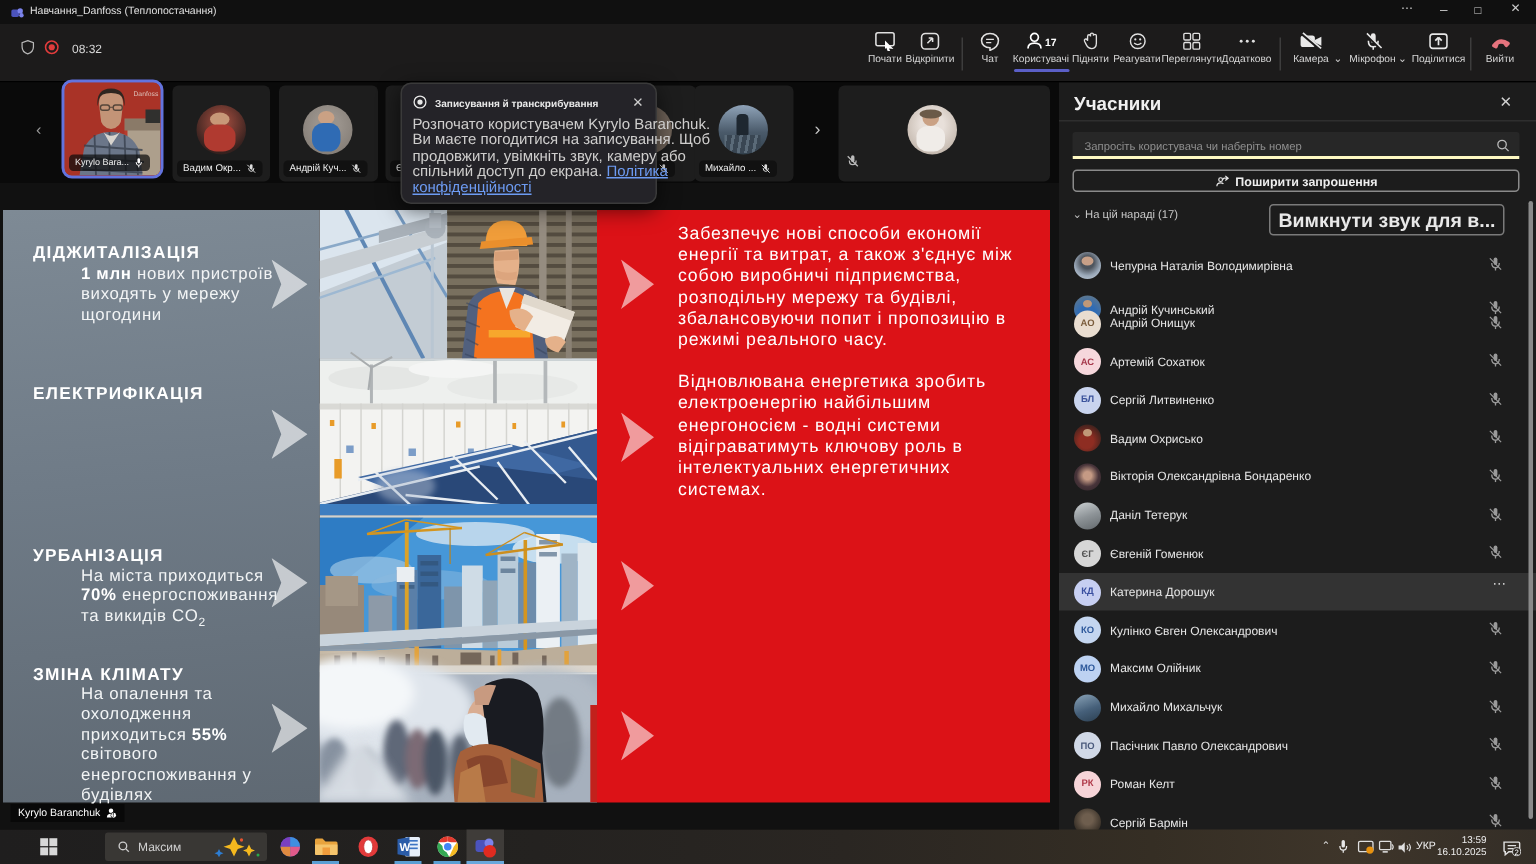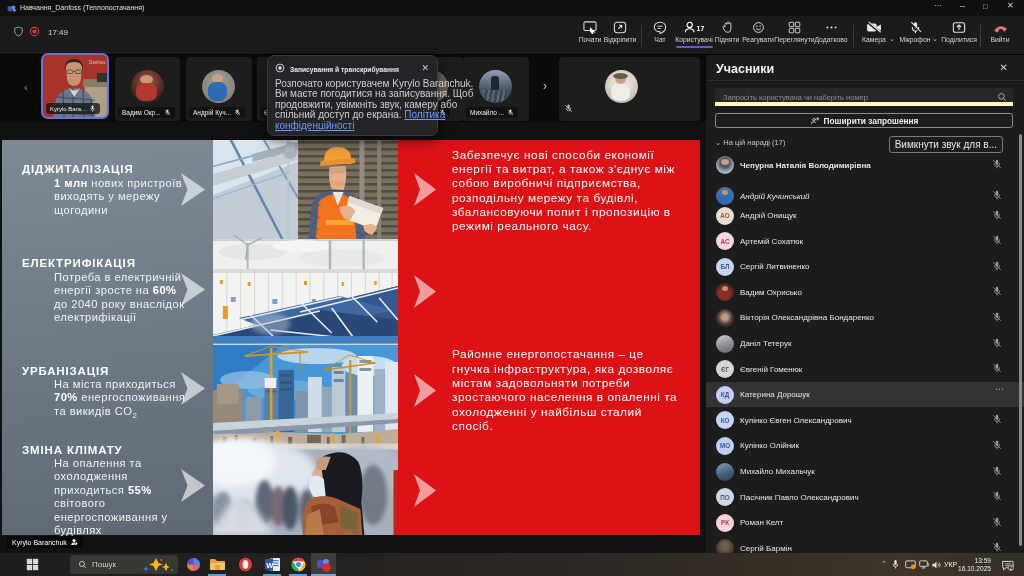--- a/index.html
+++ b/index.html
@@ -41,25 +41,25 @@
 #popup { left:267px; top:55px; width:171px; height:81px; background:#242328; border:1px solid #3a3a3a; border-radius:7px; box-shadow:0 4px 14px rgba(0,0,0,0.6); color:#d2d1d0; z-index:30; }
 #popup .ptitle { position:absolute; left:22px; top:9.5px; font-size:6.7px; font-weight:bold; color:#eaeaea; }
 #popup .pbody { position:absolute; left:7px; top:22.5px; width:162px; font-size:10px; line-height:10.6px; color:#cfcecd; white-space:nowrap; }
 #popup .plink { color:#6d9bf2; text-decoration:underline; }
 #popup .px { position:absolute; right:8px; top:7px; color:#cfcfcf; font-size:9px; }
 
 
 #panel { left:706px; top:55px; width:318px; height:521px; background:#1c1c1c; }
 #panel .phead { position:absolute; left:10px; top:6.5px; font-size:12.5px; font-weight:bold; color:#f0f0f0; }
 #panel .phx { position:absolute; right:16px; top:7px; color:#d0d0d0; font-size:10px; }
-#search { position:absolute; left:9px; top:33px; width:298px; height:18px; background:#272727; border-bottom:4px solid #fef9c3; border-radius:2px 2px 0 0; }
+#search { position:absolute; left:9px; top:33px; width:298px; height:18px; background:#272727; border-bottom:2px solid #fef9c3; border-radius:2px 2px 0 0; }
 #search .ph { position:absolute; left:8px; top:5px; font-size:7.5px; color:#8f8f8f; }
 #invite { position:absolute; left:9px; top:58px; width:298px; height:15px; border:1px solid #8a8a8a; border-radius:3px; color:#eee; font-size:8.3px; font-weight:bold; text-align:center; line-height:14px; }
 #meetrow { position:absolute; left:9px; top:83px; font-size:7.5px; color:#c8c8c8; }
-#muteall { position:absolute; right:21px; top:81px; border:1px solid #7a7a7a; border-radius:3px; color:#e8e8e8; font-size:10px; font-weight:normal; padding:2px 5px; }
+#muteall { position:absolute; right:21px; top:81px; border:1px solid #7a7a7a; border-radius:3px; color:#e8e8e8; font-size:13px; font-weight:bold; padding:2px 5px; }
 .prow { position:absolute; left:0px; width:318px; height:25.5px; }
 .prow.hl { background:#333333; }
 .pav { position:absolute; left:10px; top:4px; width:18px; height:18px; border-radius:50%; font-size:6.3px; font-weight:bold; display:flex; align-items:center; justify-content:center; overflow:hidden;}
 .pnm { position:absolute; left:34px; top:8.5px; font-size:8px; color:#e6e6e6; white-space:nowrap; }
 .pmic { position:absolute; right:22px; top:7px; }
 #scrollbar { position:absolute; right:2px; top:79px; width:3px; height:412px; background:#8a8a8a; border-radius:2px; }
 
 
 #taskbar { left:0; top:553px; width:1024px; height:23px; background:linear-gradient(90deg,#1f1e1e 0%,#242220 35%,#2a2622 55%,#352e24 75%,#3e352a 88%,#342e27 100%); z-index:40; }
 #tsearch { position:absolute; left:70px; top:2px; width:108px; height:19px; background:#393734; border-radius:2px; }
@@ -82,21 +82,21 @@
 </div>
 
 <div class="abs" id="toolbar">
   <svg class="abs" style="left:13px;top:10px" width="11" height="11" viewBox="0 0 16 16">
       <path d="M8 1.5l5.5 2v4c0 3.5-2.5 6-5.5 7-3-1-5.5-3.5-5.5-7v-4z" fill="none" stroke="#b8b8b8" stroke-width="1.2"></path>
     </svg>
   <svg class="abs" style="left:29px;top:10px" width="11" height="11" viewBox="0 0 16 16">
       <circle cx="8" cy="8" r="6" fill="none" stroke="#e03c3c" stroke-width="1.5"></circle>
       <circle cx="8" cy="8" r="3" fill="#e03c3c"></circle>
     </svg>
-  <div class="abs" style="left:48px;top:12px;font-size:8px;color:#d8d8d8;">17:49</div>
+  <div class="abs" style="left:48px;top:12px;font-size:8px;color:#d8d8d8;">08:32</div>
 
   <div class="tbtn" style="left:590px;"><svg width="14" height="13" viewBox="0 0 16 15">
         <rect x="1" y="1" width="14" height="10" rx="1.5" fill="none" stroke="#e0e0e0" stroke-width="1.2"></rect>
         <polygon points="8,7 14.5,13.5 11,13 12,15 10,15 9,12.5 8,13.5" fill="#fff"></polygon>
       </svg>Почати</div>
   <div class="tbtn" style="left:620px;"><svg width="14" height="13" viewBox="0 0 16 15">
         <rect x="1.5" y="1.5" width="13" height="12" rx="3" fill="none" stroke="#e0e0e0" stroke-width="1.2"></rect>
         <path d="M6 9 L10 5 M10 5 L10 8 M10 5 L7 5" stroke="#e0e0e0" stroke-width="1.2" fill="none"></path>
       </svg>Відкріпити</div>
   <div class="tdiv" style="left:641px;"></div>
@@ -498,21 +498,20 @@
         <path d="M129 365 L147 373 L145 392 L129 388 Z" fill="#77663c"></path>
         <path d="M95 375 L108 369 L112 395 L93 395 Z" fill="#b87a48"></path>
         <rect x="182.5" y="330" width="4.5" height="65.2" fill="#c2211c"></rect>
       </g>
     </svg>
     </div>
 
     <div class="gtitle" style="top:22.5px;">ДІДЖИТАЛІЗАЦІЯ</div>
     <div class="gbody" style="top:36.5px;"><b>1 млн</b> нових пристроїв<br>виходять у мережу<br>щогодини</div>
     <div class="gtitle" style="top:116.5px;">ЕЛЕКТРИФІКАЦІЯ</div>
-    <div class="gbody" style="top:130.5px;">Потреба в електричній<br>енергії зросте на <b>60%</b><br>до 2040 року внаслідок<br>електрифікації</div>
     <div class="gtitle" style="top:224.5px;">УРБАНІЗАЦІЯ</div>
     <div class="gbody" style="top:237.5px;">На міста приходиться<br><b>70%</b> енергоспоживання<br>та викидів CO<sub style="font-size:8px;">2</sub></div>
     <div class="gtitle" style="top:303.5px;">ЗМІНА КЛІМАТУ</div>
     <div class="gbody" style="top:316.5px;">На опалення та<br>охолодження<br>приходиться <b>55%</b><br>світового<br>енергоспоживання у<br>будівлях</div>
 
     <svg class="chev" style="left:179px;top:32.5px;" width="24" height="33" viewBox="0 0 24 33">
         <polygon points="0,0 24,16.5 0,33 6.5,16.5" fill="rgba(255,255,255,0.62)"></polygon>
       </svg>
     <svg class="chev" style="left:179px;top:133px;" width="24" height="33" viewBox="0 0 24 33">
         <polygon points="0,0 24,16.5 0,33 6.5,16.5" fill="rgba(255,255,255,0.62)"></polygon>
@@ -531,21 +530,21 @@
         <polygon points="0,0 22,16.5 0,33 6,16.5" fill="rgba(255,255,255,0.58)"></polygon>
       </svg>
     <svg class="chev" style="left:412px;top:234px;" width="22" height="33" viewBox="0 0 22 33">
         <polygon points="0,0 22,16.5 0,33 6,16.5" fill="rgba(255,255,255,0.58)"></polygon>
       </svg>
     <svg class="chev" style="left:412px;top:333.5px;" width="22" height="33" viewBox="0 0 22 33">
         <polygon points="0,0 22,16.5 0,33 6,16.5" fill="rgba(255,255,255,0.58)"></polygon>
       </svg>
 
     <div class="rpar" style="left:450px;top:7.5px;">Забезпечує нові способи економії<br>енергії та витрат, а також з'єднує між<br>собою виробничі підприємства,<br>розподільну мережу та будівлі,<br>збалансовуючи попит і пропозицію в<br>режимі реального часу.</div>
-    <div class="rpar" style="left:450px;top:207.3px;">Районне енергопостачання – це<br>гнучка інфраструктура, яка дозволяє<br>містам задовольняти потреби<br>зростаючого населення в опаленні та<br>охолодженні у найбільш сталий<br>спосіб.</div>
+    <div class="rpar" style="left:450px;top:106.9px;">Відновлювана енергетика зробить<br>електроенергію найбільшим<br>енергоносієм - водні системи<br>відіграватимуть ключову роль в<br>інтелектуальних енергетичних<br>системах.</div>
   </div>
 </div>
 
 <div class="abs" id="popup">
   <svg class="abs" style="left:7px;top:7px" width="10" height="10" viewBox="0 0 16 16">
       <circle cx="8" cy="8" r="6.3" fill="none" stroke="#e8e8e8" stroke-width="1.4"></circle>
       <circle cx="8" cy="8" r="2.8" fill="#e8e8e8"></circle>
     </svg>
   <div class="ptitle">Записування й транскрибування</div>
   <div class="px">✕</div>
@@ -563,33 +562,33 @@
         <line x1="10.5" y1="10.5" x2="14" y2="14" stroke="#bbb" stroke-width="1.4"></line>
       </svg>
   </div>
   <div id="invite"><svg style="vertical-align:-2px;margin-right:4px;" width="10" height="10" viewBox="0 0 16 16">
         <path d="M6 8 Q4 8 4 6 Q4 4 6 4 Q8 4 8 6 Q8 8 6 8 M2 13 Q2 9.5 6 9.5 Q8 9.5 9 10.5" fill="none" stroke="#e8e8e8" stroke-width="1.3"></path>
         <path d="M11 7 L14 4.5 L11 2 M14 4.5 L10 4.5 Q8.5 4.5 8.5 6" fill="none" stroke="#e8e8e8" stroke-width="1.3"></path>
       </svg>Поширити запрошення</div>
   <div id="meetrow">⌄ На цій нараді (17)</div>
   <div id="muteall">Вимкнути звук для в...</div>
   <div id="plist">
-    <div class="prow" style="top:97px;font-weight:bold;">
+    <div class="prow" style="top:109px;">
         <div class="pav" style="background:radial-gradient(circle at 50% 38%,#4e555e 30%,#9aa8b8 62%,#c8d4e0 100%);">
           <div style="position:absolute;left:5px;top:3px;width:8px;height:6px;border-radius:50%;background:#c8a088;"></div>
         </div>
         <div class="pnm">Чепурна Наталія Володимирівна</div>
         <svg class="pmic" width="10" height="10" viewBox="0 0 16 16">
           <rect x="6" y="1" width="4" height="8" rx="2" fill="#9a9a9a"></rect>
           <path d="M4 7 Q4 12 8 12 Q12 12 12 7" stroke="#9a9a9a" stroke-width="1.4" fill="none"></path>
           <line x1="8" y1="12" x2="8" y2="15" stroke="#9a9a9a" stroke-width="1.4"></line>
           <line x1="2" y1="2" x2="14" y2="14" stroke="#9a9a9a" stroke-width="1.4"></line>
         </svg>
       </div>
-    <div class="prow" style="top:128px;font-style:italic;">
+    <div class="prow" style="top:138px;">
         <div class="pav" style="background:radial-gradient(circle at 50% 70%,#2f6bb4 38%,#6a7a84 95%);">
           <div style="position:absolute;left:6px;top:3px;width:6px;height:5px;border-radius:50%;background:#c09878;"></div>
         </div>
         <div class="pnm">Андрій Кучинський</div>
         <svg class="pmic" width="10" height="10" viewBox="0 0 16 16">
           <rect x="6" y="1" width="4" height="8" rx="2" fill="#9a9a9a"></rect>
           <path d="M4 7 Q4 12 8 12 Q12 12 12 7" stroke="#9a9a9a" stroke-width="1.4" fill="none"></path>
           <line x1="8" y1="12" x2="8" y2="15" stroke="#9a9a9a" stroke-width="1.4"></line>
           <line x1="2" y1="2" x2="14" y2="14" stroke="#9a9a9a" stroke-width="1.4"></line>
         </svg>
@@ -676,21 +675,21 @@
         <div class="pnm">Кулінко Євген Олександрович</div>
         <svg class="pmic" width="10" height="10" viewBox="0 0 16 16">
           <rect x="6" y="1" width="4" height="8" rx="2" fill="#9a9a9a"></rect>
           <path d="M4 7 Q4 12 8 12 Q12 12 12 7" stroke="#9a9a9a" stroke-width="1.4" fill="none"></path>
           <line x1="8" y1="12" x2="8" y2="15" stroke="#9a9a9a" stroke-width="1.4"></line>
           <line x1="2" y1="2" x2="14" y2="14" stroke="#9a9a9a" stroke-width="1.4"></line>
         </svg>
       </div>
     <div class="prow" style="top:377.9px;">
         <div class="pav" style="background:#bdd2f2;color:#2f5a9c;">МО</div>
-        <div class="pnm">Кулінко Олійник</div>
+        <div class="pnm">Максим Олійник</div>
         <svg class="pmic" width="10" height="10" viewBox="0 0 16 16">
           <rect x="6" y="1" width="4" height="8" rx="2" fill="#9a9a9a"></rect>
           <path d="M4 7 Q4 12 8 12 Q12 12 12 7" stroke="#9a9a9a" stroke-width="1.4" fill="none"></path>
           <line x1="8" y1="12" x2="8" y2="15" stroke="#9a9a9a" stroke-width="1.4"></line>
           <line x1="2" y1="2" x2="14" y2="14" stroke="#9a9a9a" stroke-width="1.4"></line>
         </svg>
       </div>
     <div class="prow" style="top:403.5px;">
         <div class="pav" style="background:linear-gradient(160deg,#8ba4b8 0%,#46607a 55%,#2c4052 100%);"></div>
         <div class="pnm">Михайло Михальчук</div>
@@ -740,21 +739,21 @@
       <rect x="1" y="1" width="6.5" height="6.5" fill="#d8d8d8"></rect>
       <rect x="8.5" y="1" width="6.5" height="6.5" fill="#d8d8d8"></rect>
       <rect x="1" y="8.5" width="6.5" height="6.5" fill="#d8d8d8"></rect>
       <rect x="8.5" y="8.5" width="6.5" height="6.5" fill="#d8d8d8"></rect>
     </svg>
   <div id="tsearch">
     <svg class="abs" style="left:8px;top:5px" width="9" height="9" viewBox="0 0 16 16">
         <circle cx="7" cy="7" r="4.5" fill="none" stroke="#ccc" stroke-width="1.6"></circle>
         <line x1="10.5" y1="10.5" x2="14" y2="14" stroke="#ccc" stroke-width="1.6"></line>
       </svg>
-    <div class="abs" style="left:22px;top:5px;font-size:8px;color:#d0d0d0;">Пошук</div>
+    <div class="abs" style="left:22px;top:5px;font-size:8px;color:#d0d0d0;">Максим</div>
     <svg class="abs" style="left:72px;top:2px" width="34" height="15" viewBox="0 0 34 15">
       <polygon points="14,1 16.5,6 21,7.5 16.5,9 14,14 11.5,9 7,7.5 11.5,6" fill="#f4b81e"></polygon>
       <polygon points="24,6 25.5,9 28,10 25.5,11 24,14 22.5,11 20,10 22.5,9" fill="#f4b81e"></polygon>
       <polygon points="4,9 5,11 7,11.8 5,12.6 4,14.5 3,12.6 1,11.8 3,11" fill="#2d7dd2"></polygon>
       <circle cx="19" cy="3" r="1.1" fill="#e8542e"></circle>
       <circle cx="30" cy="13" r="1" fill="#2ba84a"></circle>
     </svg>
   </div>
 
   <svg class="ticon" style="left:185px;" width="17" height="17" viewBox="0 0 17 17">

